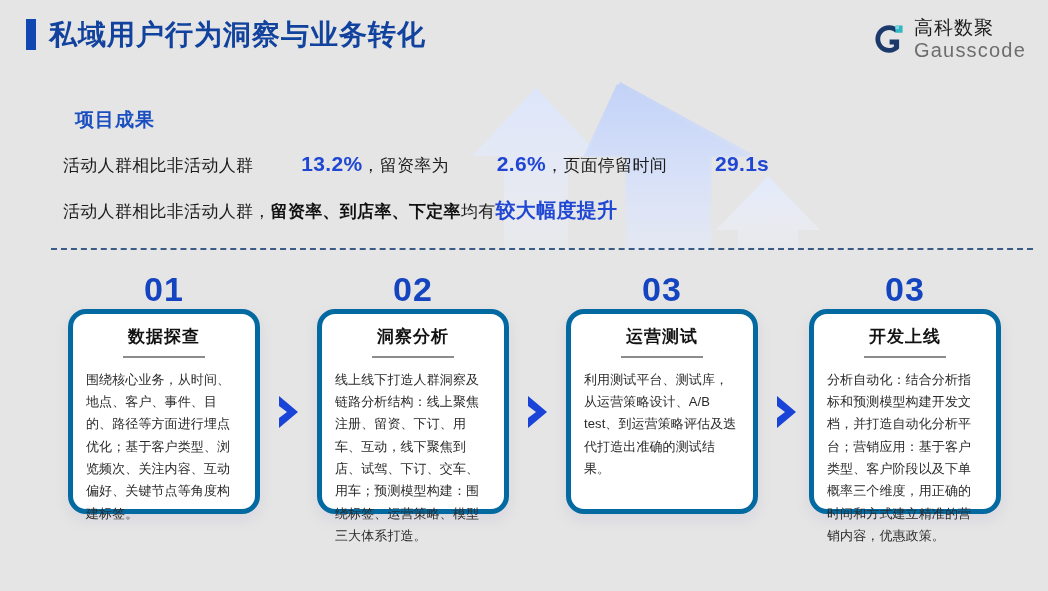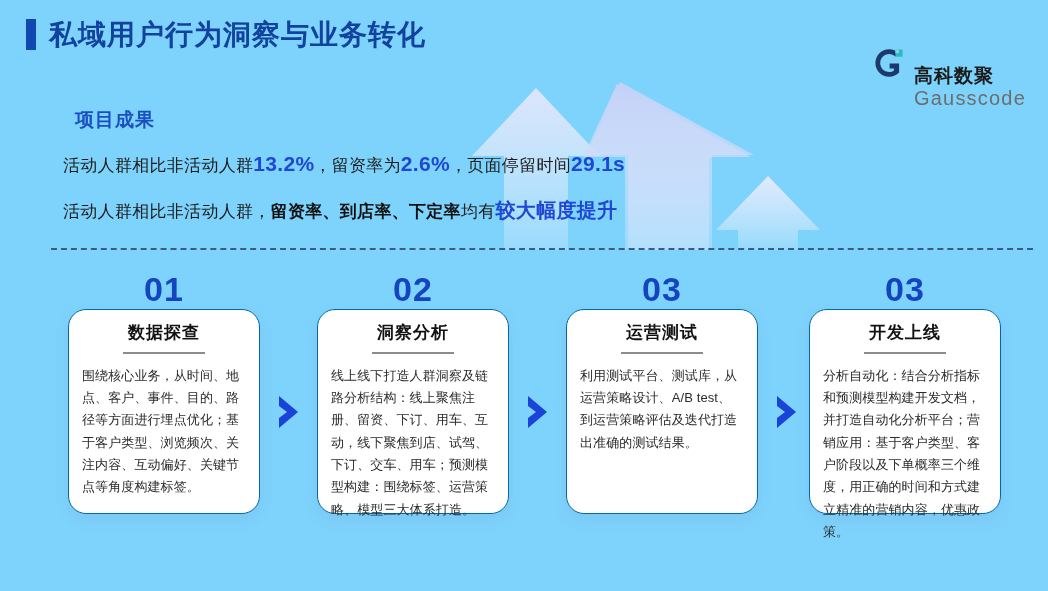--- a/index.html
+++ b/index.html
@@ -9,21 +9,21 @@
     background: #ffffff;
   }
   body {
     font-family: "Liberation Sans", "DejaVu Sans", sans-serif;
     -webkit-font-smoothing: antialiased;
   }
   #slide {
     position: relative;
     width: 1048px;
     height: 591px;
-    background: #7dd3fc;
+    background: #e5e5e5;
     overflow: hidden;
   }
 
   
   .arrow-layer {
     position: absolute;
     left: 0; top: 0;
     width: 1048px; height: 591px;
     pointer-events: none;
     z-index: 0;
@@ -74,24 +74,23 @@
     height: 34px;
     flex: 0 0 34px;
   }
   .logo-textblock {
     display: flex;
     flex-direction: column;
     line-height: 1;
   }
   .logo-cn {
     font-size: 19px;
-    font-weight: bold;
+    font-weight: normal;
     color: #1b1b1b;
     letter-spacing: 1px;
-    margin-top: 48px;
   }
   .logo-en {
     font-size: 20px;
     color: #6d6d6d;
     letter-spacing: 1.2px;
     margin-top: 3px;
   }
 
   
   .results {
@@ -114,20 +113,21 @@
     letter-spacing: 0.3px;
     line-height: 1;
     margin-bottom: 26px;
     white-space: nowrap;
   }
   .results-line:last-child { margin-bottom: 8px; }
   .hl-num {
     color: #1f47d4;
     font-weight: bold;
     font-size: 21px;
+    margin-left: 48px;
   }
   .hl-bold {
     color: #111111;
     font-weight: bold;
   }
   .hl-blue-bold {
     color: #1f47d4;
     font-weight: bold;
     font-size: 20px;
   }
@@ -167,21 +167,21 @@
     line-height: 1;
     height: 38px;
     z-index: 5;
   }
   .card {
     position: relative;
     margin-top: -1px;
     width: 192px;
     height: 205px;
     background: #ffffff;
-    border: 1px solid #0369a1;
+    border: 5px solid #0369a1;
     border-radius: 18px;
     box-shadow: 0 6px 14px rgba(120,120,190,0.13);
     box-sizing: border-box;
     padding: 14px 13px 10px 13px;
     z-index: 4;
   }
   .card-title {
     text-align: center;
     font-size: 17px;
     font-weight: bold;

